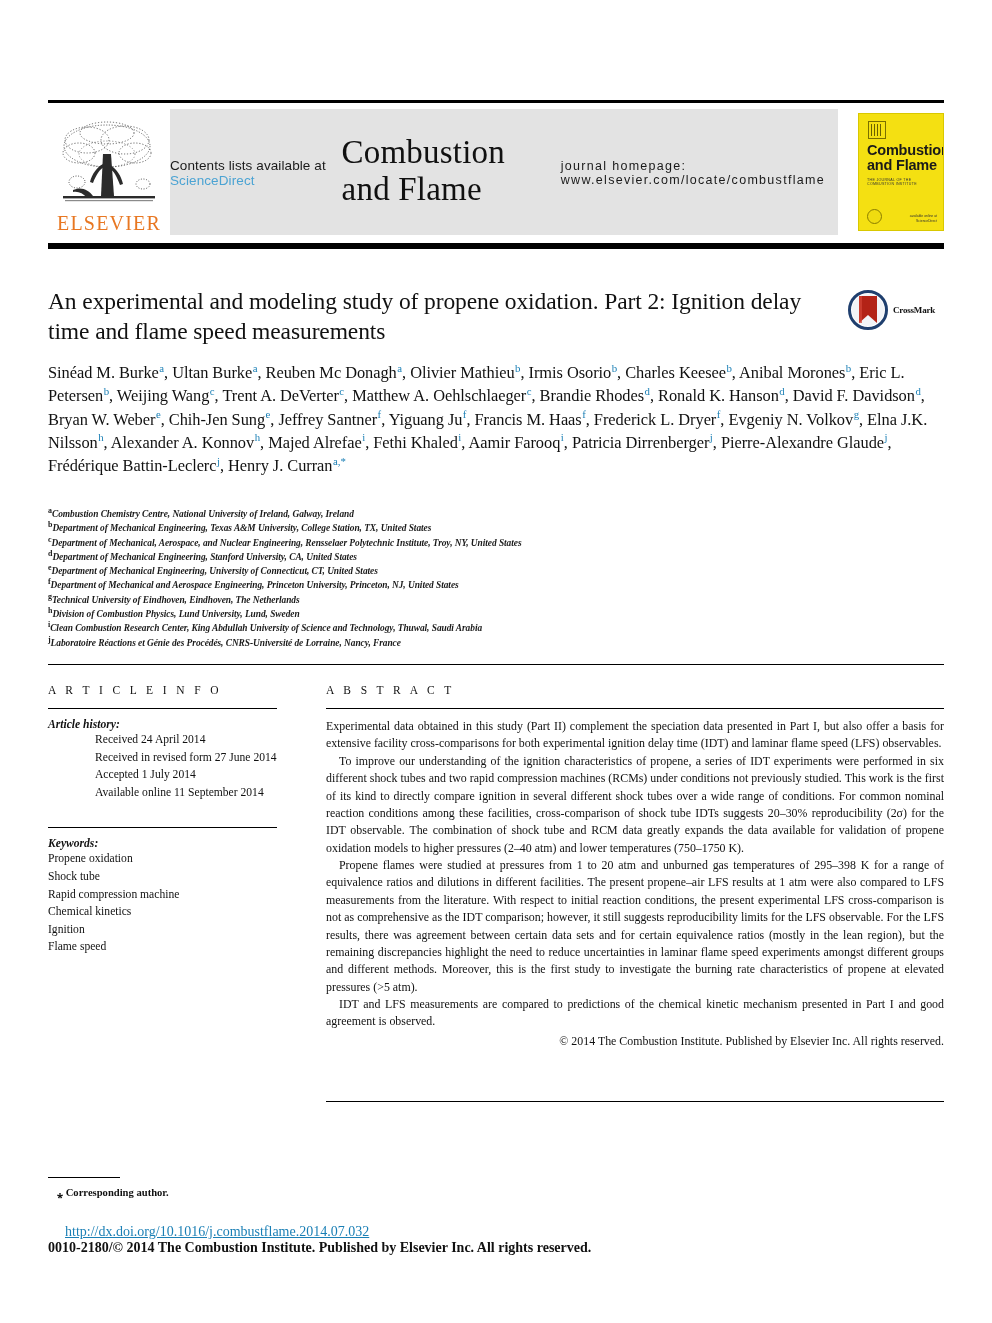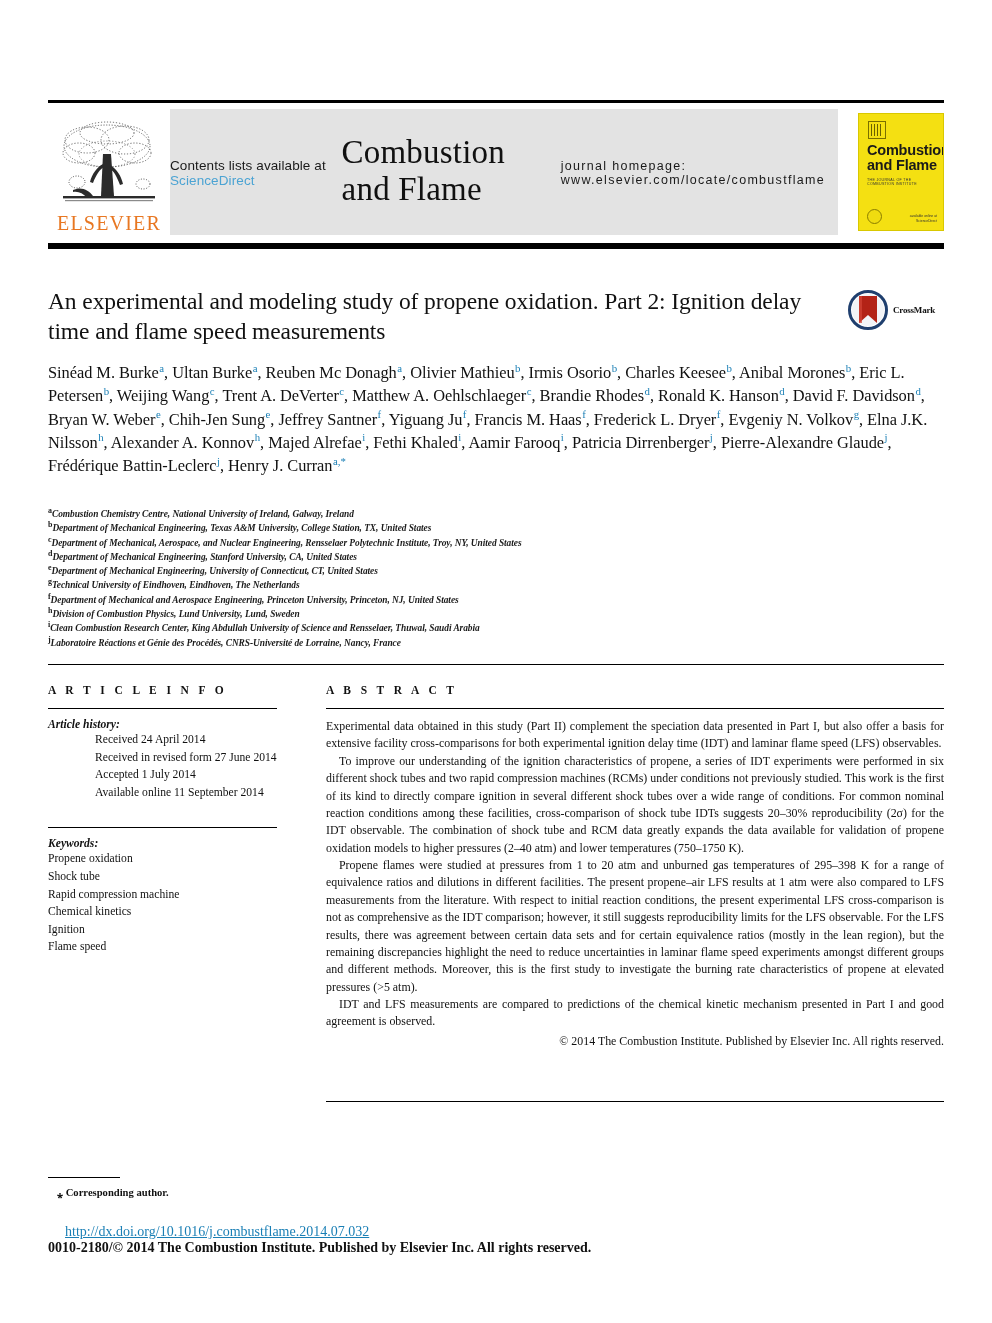--- a/index.html
+++ b/index.html
@@ -289,21 +289,21 @@
   }
   .col-right {
     position: absolute;
     top: 684px;
     left: 326px;
     width: 618px;
   }
 
   .section-head {
     font-family: "Liberation Serif", serif;
-    font-weight: bold;
+    font-weight: normal;
     font-size: 11.5px;
     letter-spacing: 3.4px;
     color: #111;
   }
   .thin-rule {
     height: 1px;
     background: #000;
     margin: 12px 0 9px 0;
   }
   .thin-rule.short { width: 229px; }
@@ -468,24 +468,24 @@
   </div>
 
   <div class="authors"><span>Sinéad M. Burke</span><sup>a</sup>, <span>Ultan Burke</span><sup>a</sup>, <span>Reuben Mc Donagh</span><sup>a</sup>, <span>Olivier Mathieu</span><sup>b</sup>, <span>Irmis Osorio</span><sup>b</sup>, <span>Charles Keesee</span><sup>b</sup>, <span>Anibal Morones</span><sup>b</sup>, <span>Eric L. Petersen</span><sup>b</sup>, <span>Weijing Wang</span><sup>c</sup>, <span>Trent A. DeVerter</span><sup>c</sup>, <span>Matthew A. Oehlschlaeger</span><sup>c</sup>, <span>Brandie Rhodes</span><sup>d</sup>, <span>Ronald K. Hanson</span><sup>d</sup>, <span>David F. Davidson</span><sup>d</sup>, <span>Bryan W. Weber</span><sup>e</sup>, <span>Chih-Jen Sung</span><sup>e</sup>, <span>Jeffrey Santner</span><sup>f</sup>, <span>Yiguang Ju</span><sup>f</sup>, <span>Francis M. Haas</span><sup>f</sup>, <span>Frederick L. Dryer</span><sup>f</sup>, <span>Evgeniy N. Volkov</span><sup>g</sup>, <span>Elna J.K. Nilsson</span><sup>h</sup>, <span>Alexander A. Konnov</span><sup>h</sup>, <span>Majed Alrefae</span><sup>i</sup>, <span>Fethi Khaled</span><sup>i</sup>, <span>Aamir Farooq</span><sup>i</sup>, <span>Patricia Dirrenberger</span><sup>j</sup>, <span>Pierre-Alexandre Glaude</span><sup>j</sup>, <span>Frédérique Battin-Leclerc</span><sup>j</sup>, <span>Henry J. Curran</span><sup>a,*</sup></div>
 
   <div class="affiliations">
       <div class="aff-line"><sup>a</sup><span>Combustion Chemistry Centre, National University of Ireland, Galway, Ireland</span></div>
       <div class="aff-line"><sup>b</sup><span>Department of Mechanical Engineering, Texas A&amp;M University, College Station, TX, United States</span></div>
       <div class="aff-line"><sup>c</sup><span>Department of Mechanical, Aerospace, and Nuclear Engineering, Rensselaer Polytechnic Institute, Troy, NY, United States</span></div>
       <div class="aff-line"><sup>d</sup><span>Department of Mechanical Engineering, Stanford University, CA, United States</span></div>
       <div class="aff-line"><sup>e</sup><span>Department of Mechanical Engineering, University of Connecticut, CT, United States</span></div>
+      <div class="aff-line"><sup>f</sup><span>Department of Mechanical and Aerospace Engineering, Princeton University, Princeton, NJ, United States</span></div>
       <div class="aff-line"><sup>g</sup><span>Technical University of Eindhoven, Eindhoven, The Netherlands</span></div>
-      <div class="aff-line"><sup>f</sup><span>Department of Mechanical and Aerospace Engineering, Princeton University, Princeton, NJ, United States</span></div>
       <div class="aff-line"><sup>h</sup><span>Division of Combustion Physics, Lund University, Lund, Sweden</span></div>
-      <div class="aff-line"><sup>i</sup><span>Clean Combustion Research Center, King Abdullah University of Science and Rensselaer, Thuwal, Saudi Arabia</span></div>
+      <div class="aff-line"><sup>i</sup><span>Clean Combustion Research Center, King Abdullah University of Science and Technology, Thuwal, Saudi Arabia</span></div>
       <div class="aff-line"><sup>j</sup><span>Laboratoire Réactions et Génie des Procédés, CNRS-Université de Lorraine, Nancy, France</span></div>
     </div>
 
   <div class="info-rule-top"></div>
 
   <div class="col-left">
     <div class="section-head">A R T I C L E   I N F O</div>
     <div class="thin-rule short"></div>
     <div class="meta-head">Article history:</div>
     <div id="history-list">

